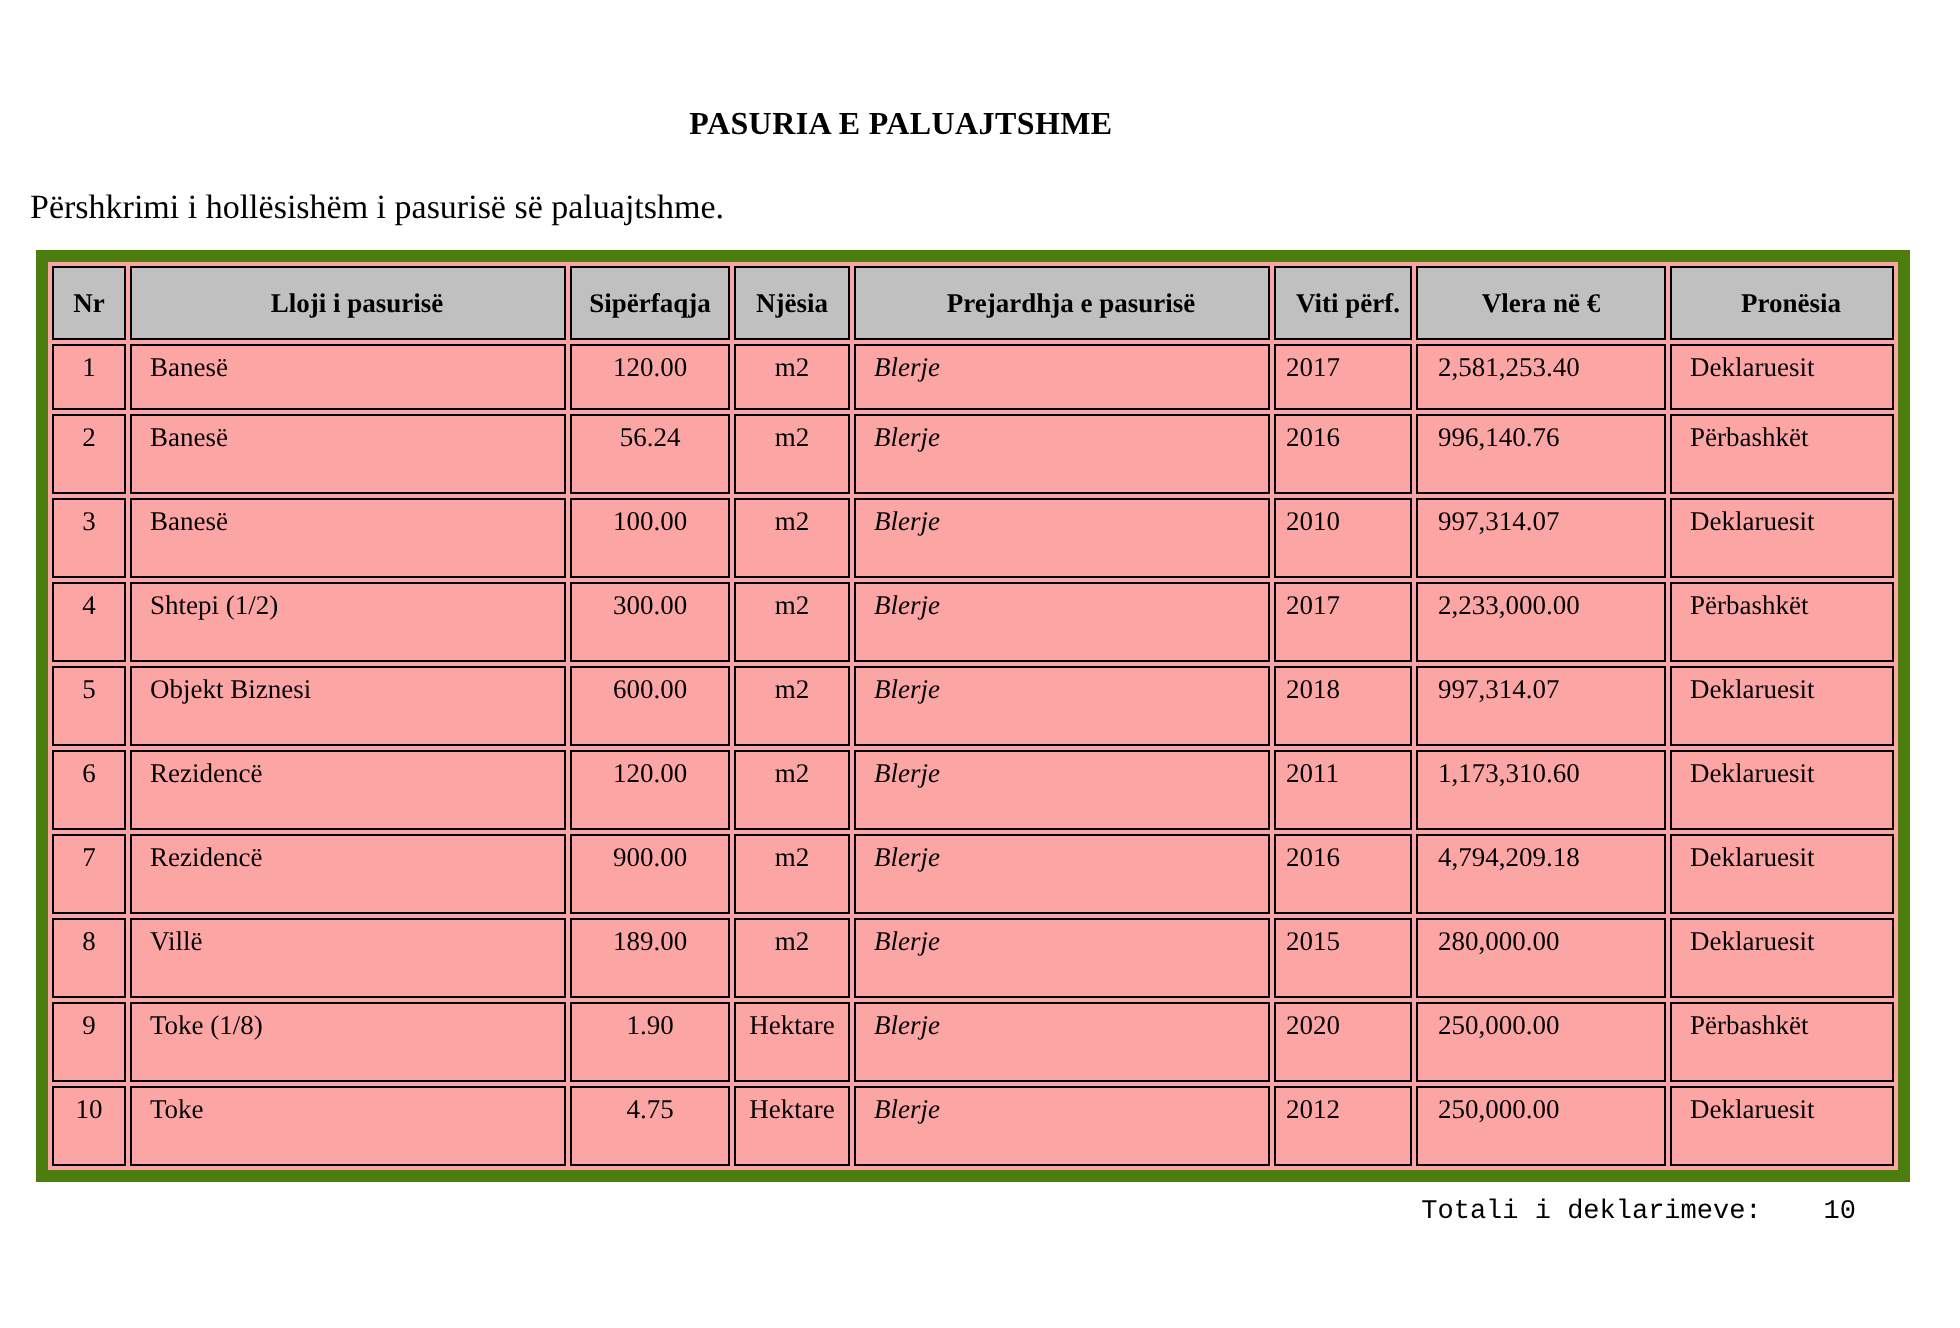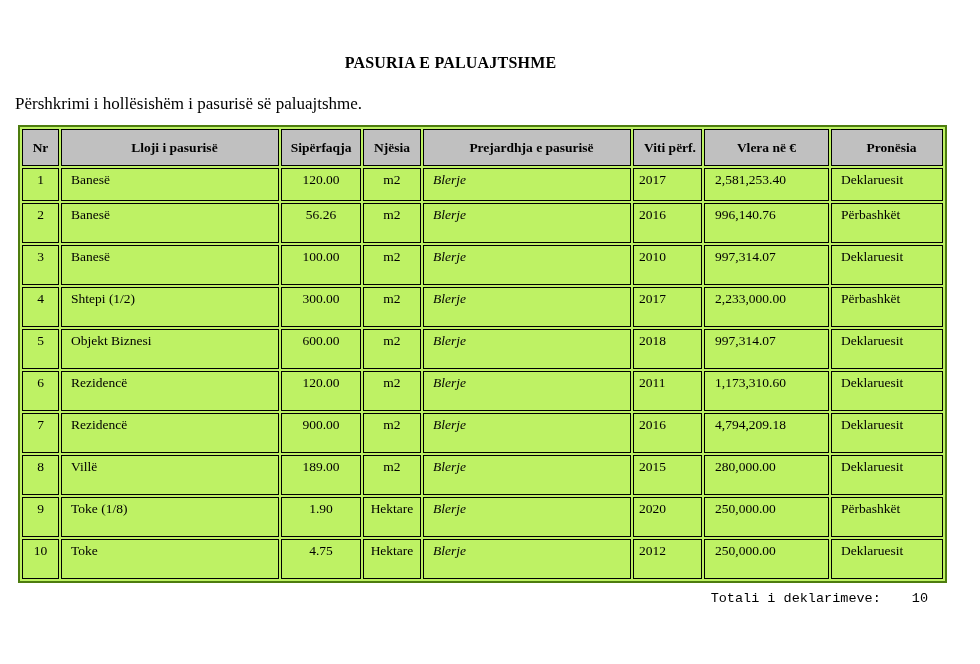--- a/index.html
+++ b/index.html
@@ -25,22 +25,22 @@
     margin: 22px 0 0 15px;
     font-size: 17px;
   }
 
   table.property-table {
     margin: 11px 0 0 18px;
     width: 929px;
     table-layout: fixed;
     border-collapse: separate;
     border-spacing: 2px;
-    border: 2px solid #4d7c0f;
-    background: #bef264;
+    border: 6px solid #4d7c0f;
+    background: #fca5a5;
   }
   th, td {
     border: 1px solid #000;
     font-size: 13.5px;
     white-space: nowrap;
     overflow: hidden;
   }
   thead tr { height: 37px; }
   th {
     background: var(--header-bg, #c0c0c0);
@@ -126,21 +126,21 @@
           <td>120.00</td>
           <td>m2</td>
           <td>Blerje</td>
           <td>2017</td>
           <td>2,581,253.40</td>
           <td>Deklaruesit</td>
         </tr>
         <tr>
           <td>2</td>
           <td>Banesë</td>
-          <td>56.26</td>
+          <td>56.24</td>
           <td>m2</td>
           <td>Blerje</td>
           <td>2016</td>
           <td>996,140.76</td>
           <td>Përbashkët</td>
         </tr>
         <tr>
           <td>3</td>
           <td>Banesë</td>
           <td>100.00</td>

